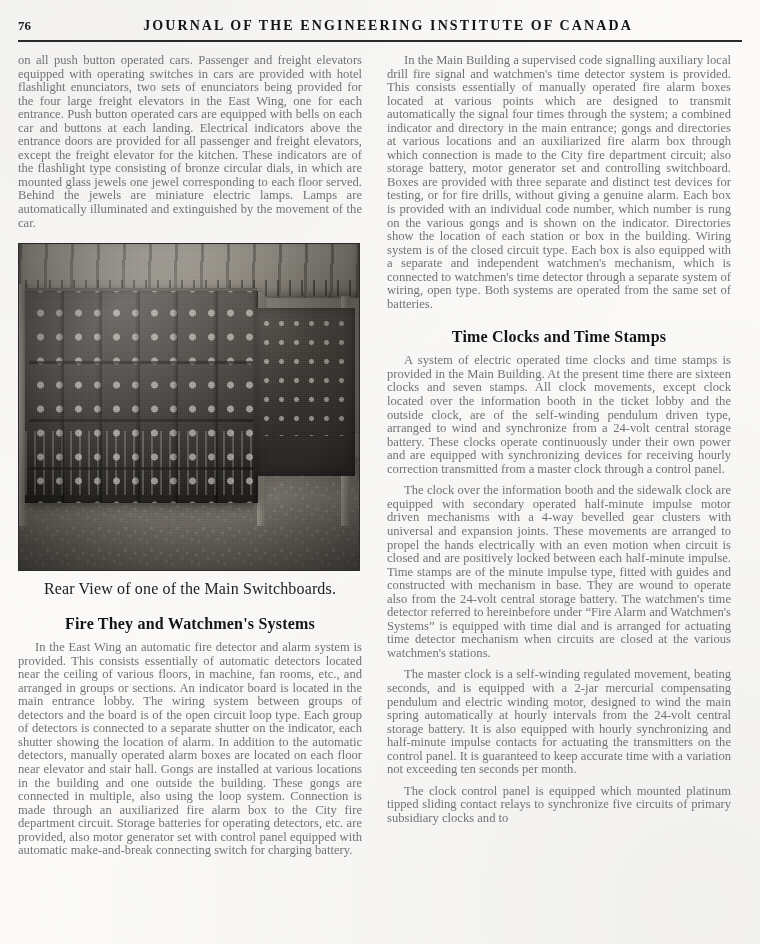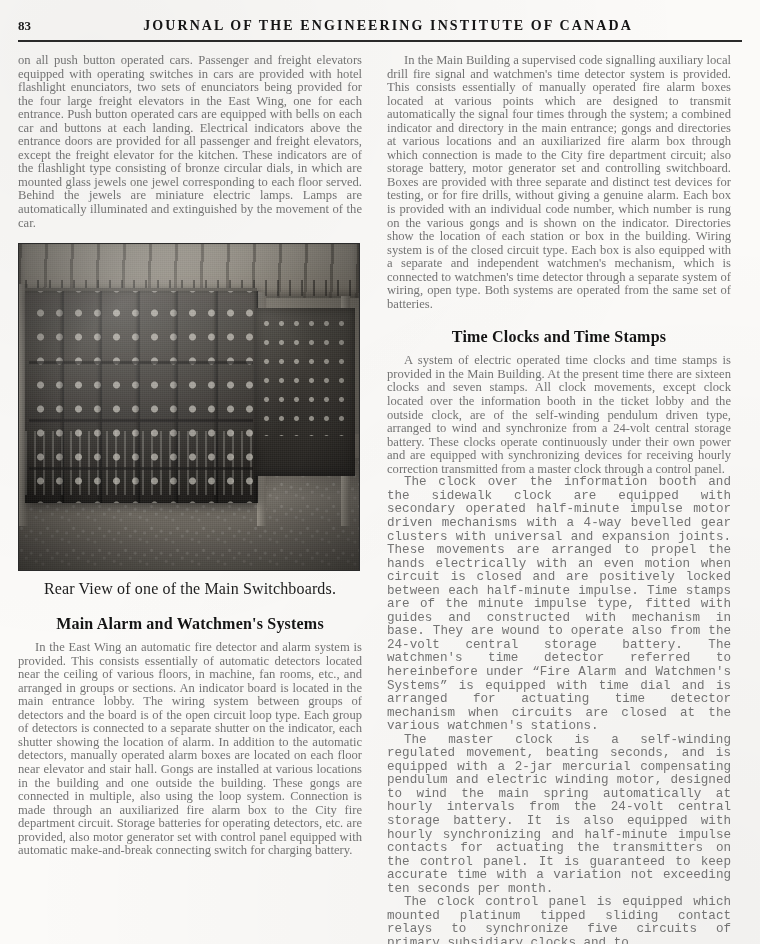--- a/index.html
+++ b/index.html
@@ -84,21 +84,21 @@
     margin: 0 0 0 0;
     font-size: 12.6px;
     line-height: 13.55px;
     text-align: justify;
     text-align-last: left;
     text-indent: 17px;
     hyphens: auto;
     -webkit-hyphens: auto;
     color: #737373;
   }
-  p.body + p.body { margin-top: 0px; font-family: Liberation Mono, monospace; }
+  p.body + p.body { margin-top: 8px; }
   p.cont { text-indent: 0; }
 
   .figure {
     margin: 13px 0 0 0;
     width: 344px;
   }
   .figure .plate {
     width: 340px;
     height: 326px;
     border: 1.5px solid #2b2b2b;
@@ -231,21 +231,21 @@
     background: radial-gradient(ellipse at 50% 50%, rgba(0,0,0,0) 52%, rgba(0,0,0,.42) 100%);
     pointer-events: none;
   }
 </style>
 </head>
 <body>
 
 <div class="page">
 
   <div class="running-head">
-    <div class="folio">83</div>
+    <div class="folio">76</div>
     <div class="head-title">JOURNAL OF THE ENGINEERING INSTITUTE OF CANADA</div>
   </div>
   <div class="rule"></div>
 
   <div class="columns">
 
     <div class="col col-left">
 
       <p class="body cont">on all push button operated cars. Passenger and freight elevators equipped with operating switches in cars are provided with hotel flashlight enunciators, two sets of enunciators being provided for the four large freight elevators in the East Wing, one for each entrance. Push button operated cars are equipped with bells on each car and buttons at each landing. Electrical indicators above the entrance doors are provided for all passenger and freight elevators, except the freight elevator for the kitchen. These indicators are of the flashlight type consisting of bronze circular dials, in which are mounted glass jewels one jewel corresponding to each floor served. Behind the jewels are miniature electric lamps. Lamps are automatically illuminated and extinguished by the movement of the car.</p>
 
@@ -282,21 +282,21 @@
             <div class="dials2"></div>
           </div>
 
           <div class="grain"></div>
           <div class="glow"></div>
           <div class="vign"></div>
         </div>
         <div class="caption">Rear View of one of the Main Switchboards.</div>
       </div>
 
-      <h2 class="sec">Main Alarm and Watchmen's Systems</h2>
+      <h2 class="sec">Fire They and Watchmen's Systems</h2>
 
       <p class="body">In the East Wing an automatic fire detector and alarm system is provided. This consists essentially of automatic detectors located near the ceiling of various floors, in machine, fan rooms, etc., and arranged in groups or sections. An indicator board is located in the main entrance lobby. The wiring system between groups of detectors and the board is of the open circuit loop type. Each group of detectors is connected to a separate shutter on the indicator, each shutter showing the location of alarm. In addition to the automatic detectors, manually operated alarm boxes are located on each floor near elevator and stair hall. Gongs are installed at various locations in the building and one outside the building. These gongs are connected in multiple, also using the loop system. Connection is made through an auxiliarized fire alarm box to the City fire department circuit. Storage batteries for operating detectors, etc. are provided, also motor generator set with control panel equipped with automatic make-and-break connecting switch for charging battery.</p>
     </div>
 
     <div class="col col-right">
 
       <p class="body">In the Main Building a supervised code signalling auxiliary local drill fire signal and watchmen's time detector system is provided. This consists essentially of manually operated fire alarm boxes located at various points which are designed to transmit automatically the signal four times through the system; a combined indicator and directory in the main entrance; gongs and directories at various locations and an auxiliarized fire alarm box through which connection is made to the City fire department circuit; also storage battery, motor generator set and controlling switchboard. Boxes are provided with three separate and distinct test devices for testing, or for fire drills, without giving a genuine alarm. Each box is provided with an individual code number, which number is rung on the various gongs and is shown on the indicator. Directories show the location of each station or box in the building. Wiring system is of the closed circuit type. Each box is also equipped with a separate and independent watchmen's mechanism, which is connected to watchmen's time detector through a separate system of wiring, open type. Both systems are operated from the same set of batteries.</p>
 
       <h2 class="sec">Time Clocks and Time Stamps</h2>
 

